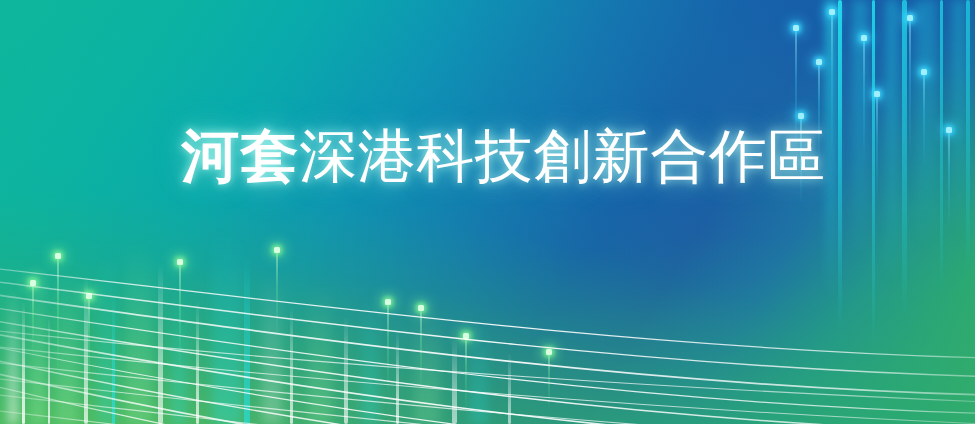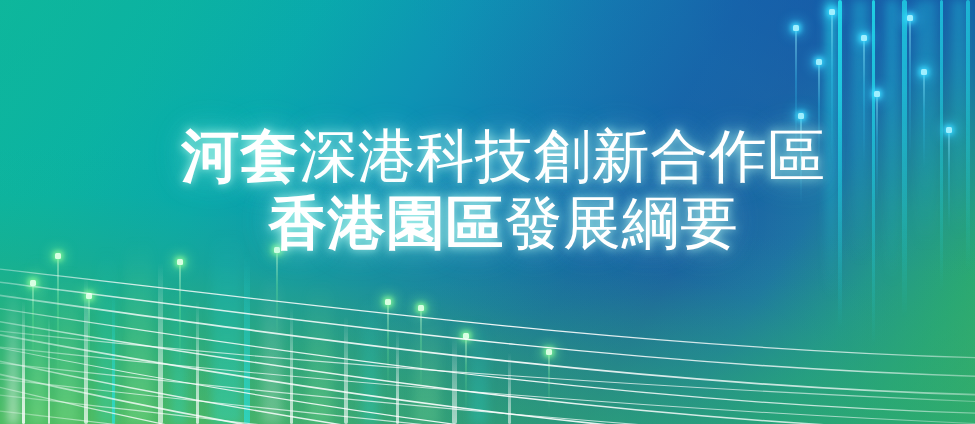--- a/index.html
+++ b/index.html
@@ -307,18 +307,15 @@
         <path d="M -10 378.0 C 300 412.0, 660 454.0, 985 468.0" stroke-width="1.1" opacity="0.8"></path>
         <path d="M -10 394.0 C 300 428.0, 660 476.0, 985 490.0" stroke-width="1.1" opacity="0.8"></path>
         <path d="M -10 410.0 C 300 444.0, 660 498.0, 985 512.0" stroke-width="1.1" opacity="0.8"></path>
       </g>
   </svg>
 
   <div class="headline">
     <span class="hl-line">
       <span class="hl-strong">河套</span><span class="hl-light">深港科技創新合作區</span>
     </span>
-    <span class="hl-line">
-      <span class="hl-strong">香港園區</span><span class="hl-light">發展綱要</span>
-    </span>
   </div>
 
 </div>
 
 </body></html>

